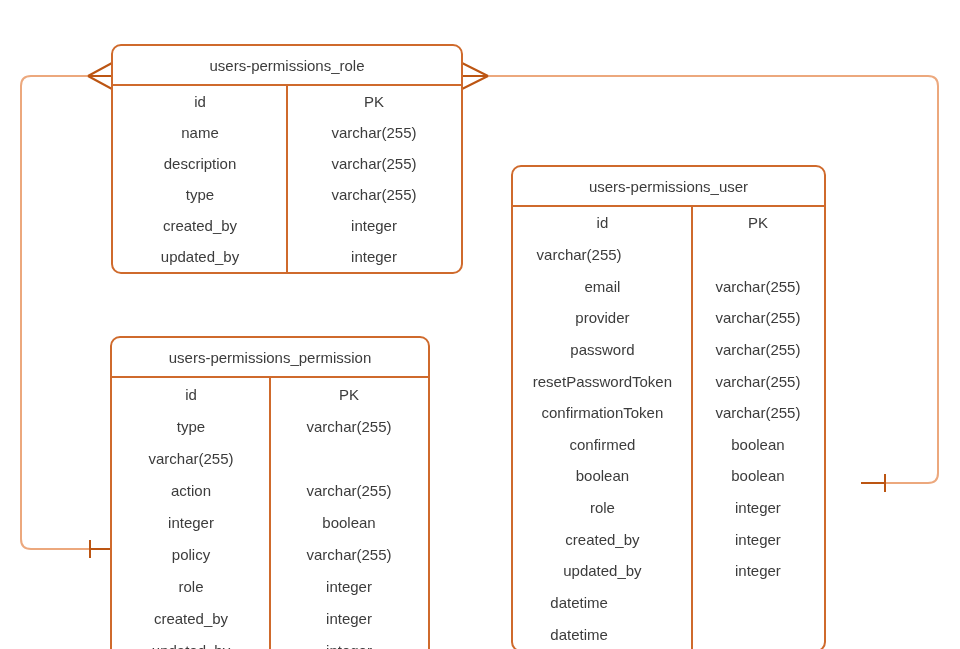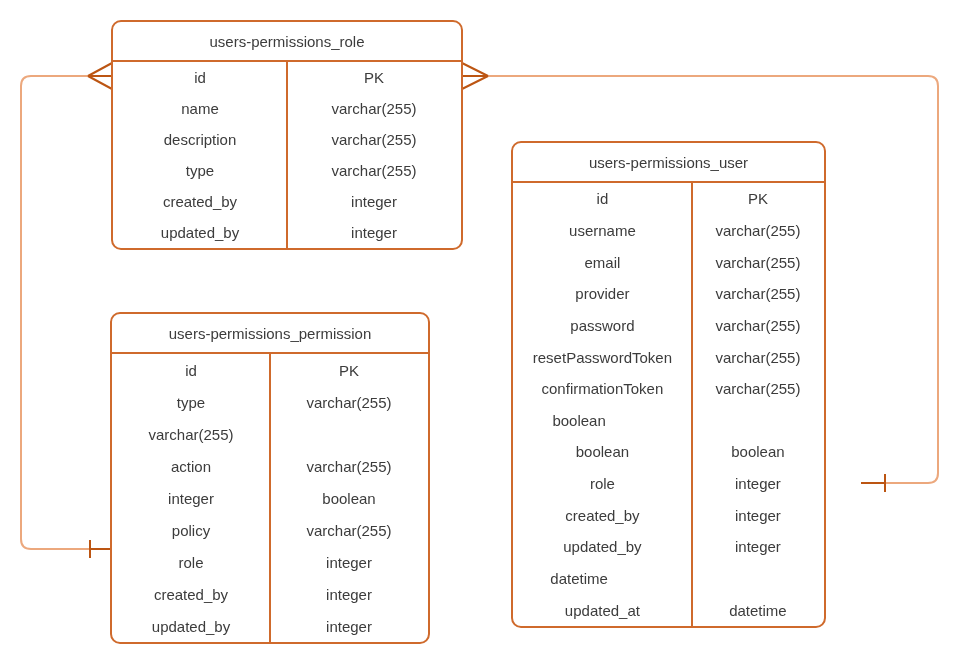--- a/index.html
+++ b/index.html
@@ -13,21 +13,21 @@
   #canvas{
     position:relative;width:960px;height:649px;background:#fff;overflow:hidden;
     font-family:"Liberation Sans",sans-serif;color:var(--text);
   }
   #connectors{position:absolute;left:0;top:0;width:960px;height:649px;}
   .wire{fill:none;stroke:var(--wire);stroke-width:2;}
   .marker{fill:none;stroke:var(--marker);stroke-width:2;}
   .table{
     position:absolute;box-sizing:border-box;background:var(--fill);
     border:2px solid var(--border);border-radius:10px;
-    display:flex;flex-direction:column;
+    display:flex;flex-direction:column;margin-top:24px;
   }
   .t-role{left:111px;top:20px;width:352px;height:230px;}
   .t-permission{left:110px;top:312px;width:320px;height:332px;}
   .t-user{left:511px;top:141px;width:315px;height:487px;}
   .ttitle{
     flex:none;height:38px;border-bottom:2px solid var(--border);
     display:flex;align-items:center;justify-content:center;
     font-size:15px;
   }
   .tbody{flex:1;position:relative;display:flex;flex-direction:column;}
@@ -133,21 +133,20 @@
 
   <section class="table t-user">
     <header class="ttitle">users-permissions_user</header>
     <div class="tbody">
       <div class="vdiv"></div>
       <div class="row">
         <div class="cell field">id</div>
         <div class="cell type">PK</div>
       </div>
       <div class="row">
-        <div class="cell field">username</div>
         <div class="cell type">varchar(255)</div>
       </div>
       <div class="row">
         <div class="cell field">email</div>
         <div class="cell type">varchar(255)</div>
       </div>
       <div class="row">
         <div class="cell field">provider</div>
         <div class="cell type">varchar(255)</div>
       </div>
@@ -157,20 +156,21 @@
       </div>
       <div class="row">
         <div class="cell field">resetPasswordToken</div>
         <div class="cell type">varchar(255)</div>
       </div>
       <div class="row">
         <div class="cell field">confirmationToken</div>
         <div class="cell type">varchar(255)</div>
       </div>
       <div class="row">
+        <div class="cell field">confirmed</div>
         <div class="cell type">boolean</div>
       </div>
       <div class="row">
         <div class="cell field">boolean</div>
         <div class="cell type">boolean</div>
       </div>
       <div class="row">
         <div class="cell field">role</div>
         <div class="cell type">integer</div>
       </div>
@@ -179,19 +179,18 @@
         <div class="cell type">integer</div>
       </div>
       <div class="row">
         <div class="cell field">updated_by</div>
         <div class="cell type">integer</div>
       </div>
       <div class="row">
         <div class="cell type">datetime</div>
       </div>
       <div class="row">
-        <div class="cell field">updated_at</div>
         <div class="cell type">datetime</div>
       </div>
     </div>
   </section>
 
 </div>
 
 </body></html>

